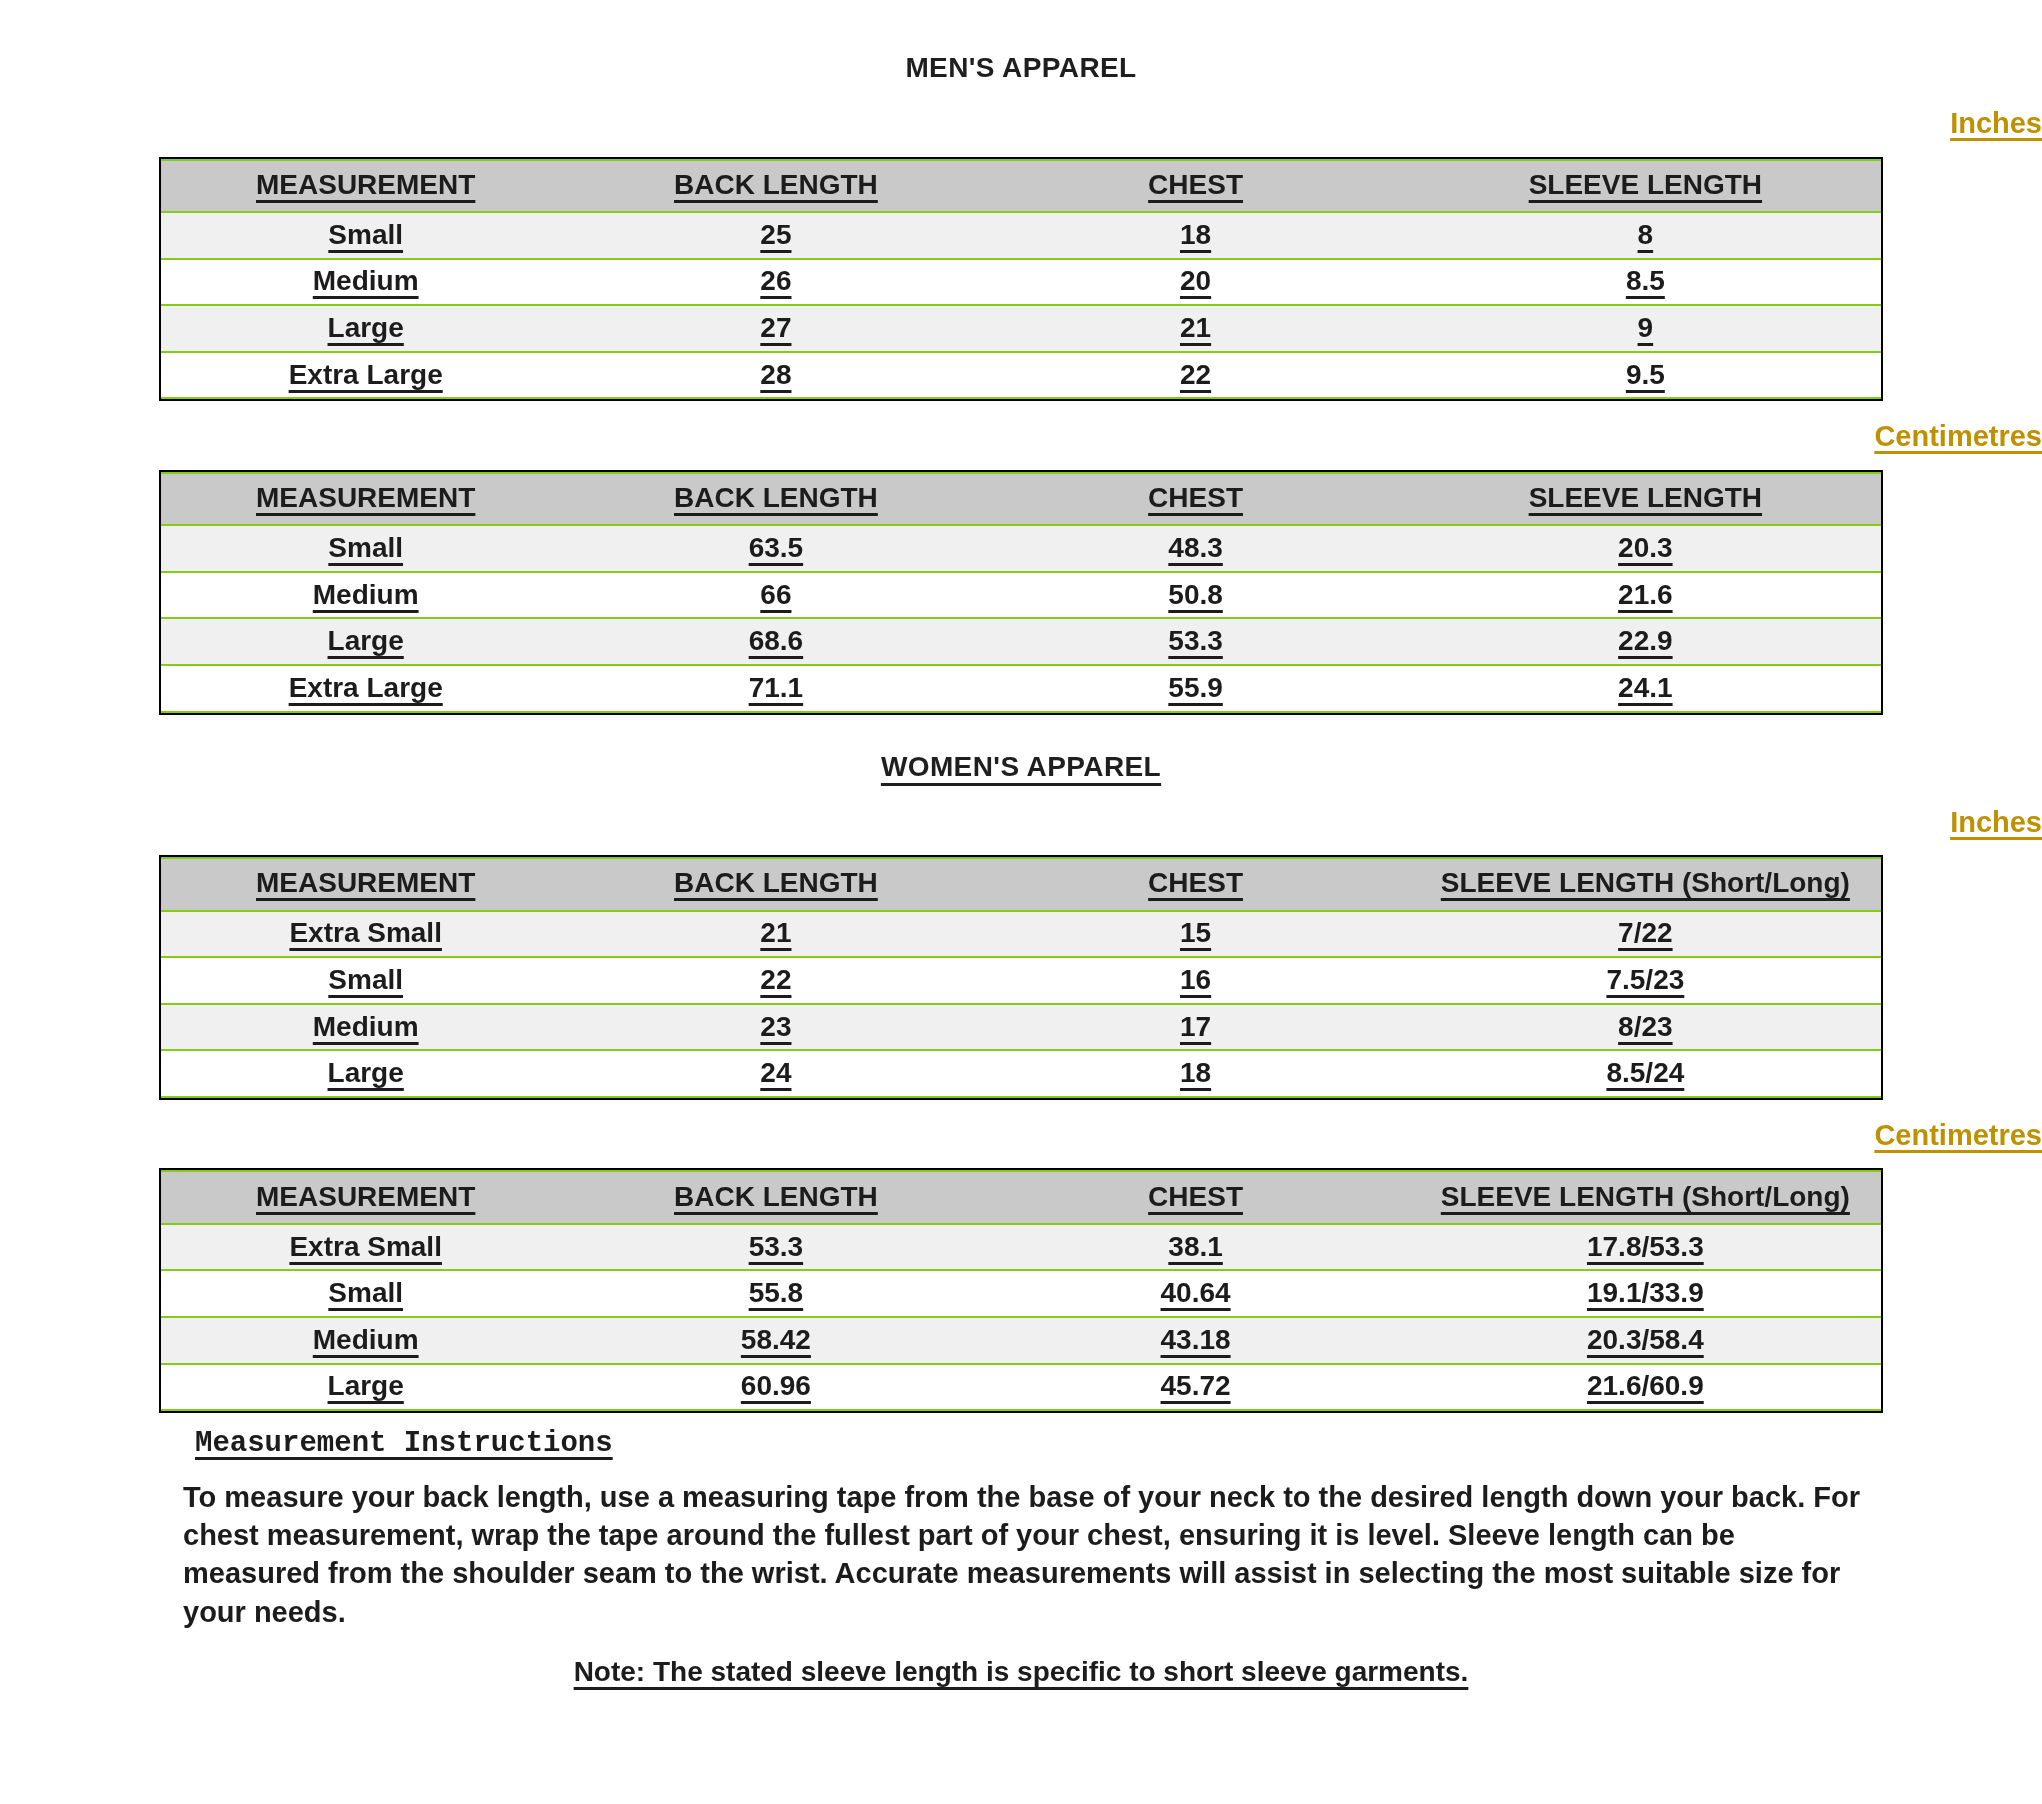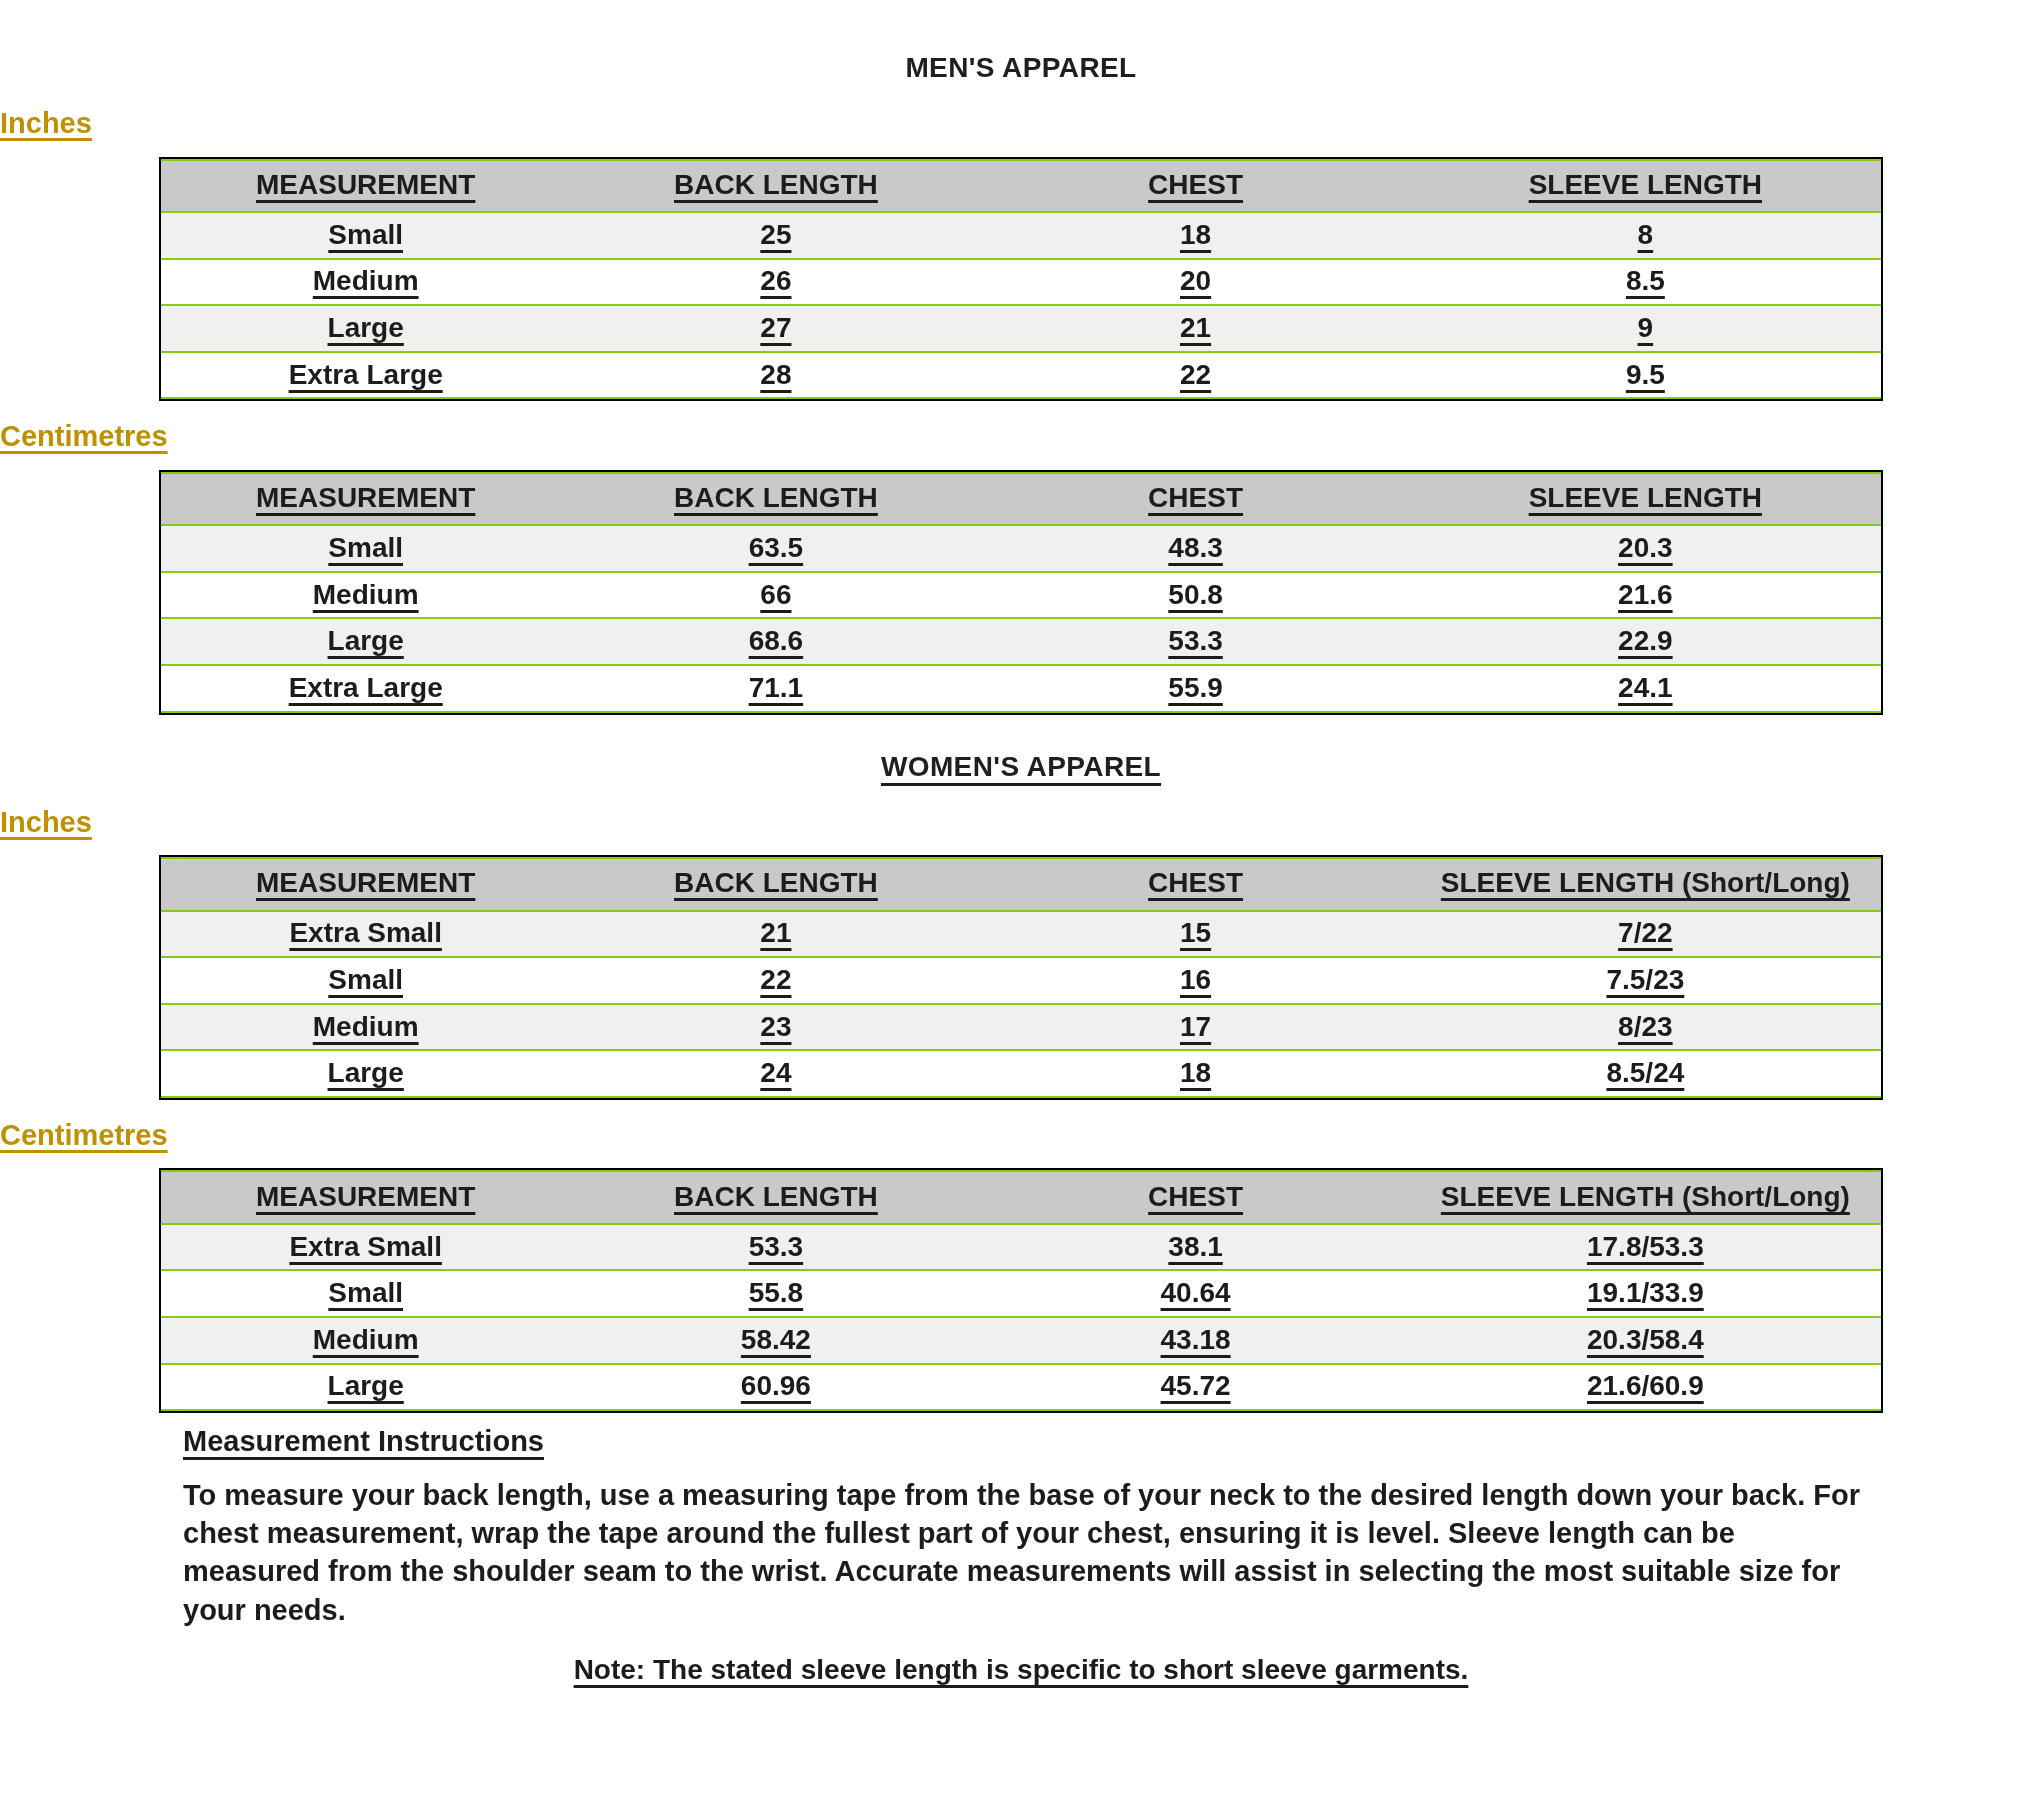--- a/index.html
+++ b/index.html
@@ -31,27 +31,28 @@
     letter-spacing: 0.4px;
   }
   .apparel-title.underlined {
     text-decoration: underline;
     text-decoration-thickness: 2.5px;
     text-underline-offset: 6.6px;
   }
 
   .unit-heading {
     margin: 21.4px 0 0 0;
-    text-align: left;
+    text-align: right;
     font-size: 29px;
     line-height: 1.18;
     color: var(--accent);
     text-decoration: underline;
     text-decoration-thickness: 2.5px;
     text-underline-offset: 5px;
+    padding-left: 46px;
   }
 
   table.size-table {
     width: 1724px;
     margin: 16.4px auto 0 auto;
     table-layout: fixed;
     border-collapse: separate;
     border-spacing: 0 2.5px;
     border: 2.5px solid var(--border);
     background: #84cc16;
@@ -81,26 +82,27 @@
   .size-table tbody tr:nth-child(even) { background: #ffffff; }
 
   .womens-block { margin-top: 35px; }
   .cm-heading-tight { margin-top: 18px; }
 
   .instructions {
     margin: 10px 0 0 183px;
     width: 1682px;
   }
   .instructions-heading {
-    margin: 0;
+    margin: 12px;
     font-size: 29px;
     line-height: 1.3;
     text-decoration: underline;
     text-decoration-thickness: 2.5px;
     text-underline-offset: 5.8px;
+    font-family: Liberation Mono, monospace;
   }
   .instructions-body {
     margin: 15px 0 0 0;
     font-size: 29px;
     line-height: 1.32;
   }
   .note-line {
     margin: 23px 0 0 0;
     width: 100%;
     text-align: center;

